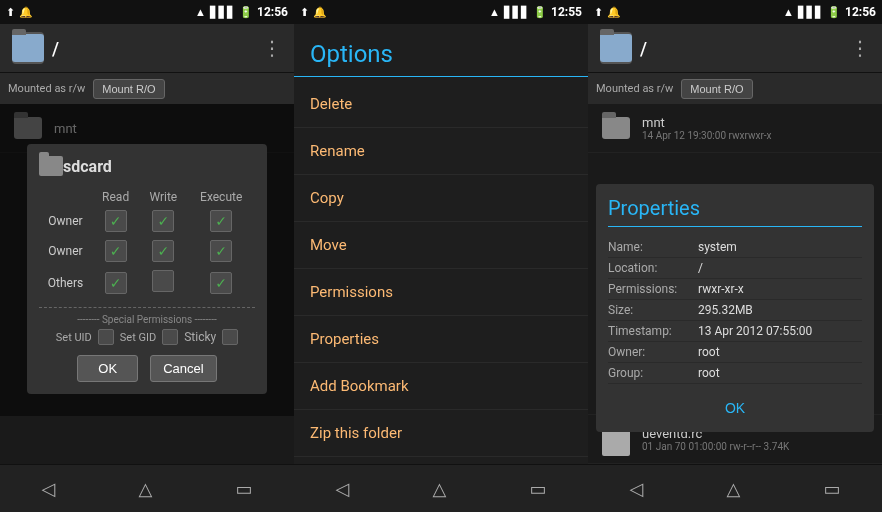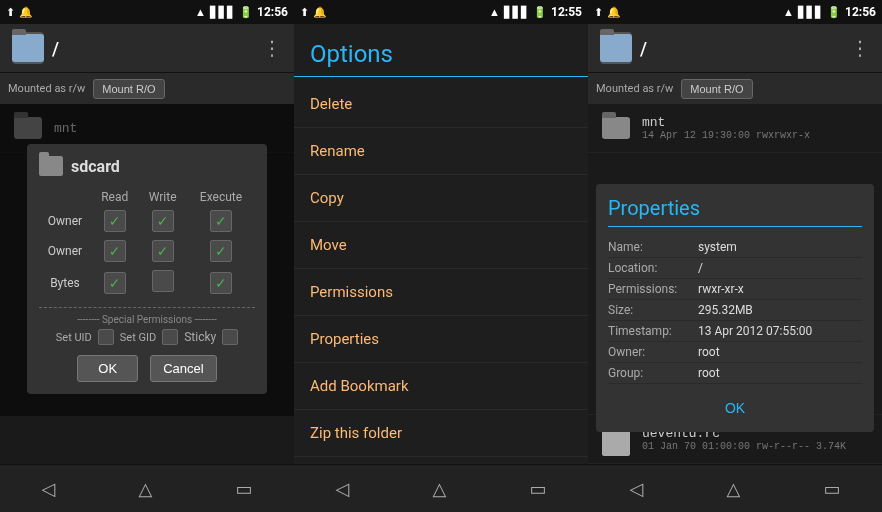--- a/index.html
+++ b/index.html
@@ -163,21 +163,20 @@
       position: absolute;
       top: 0; right: 0;
       width: 8px; height: 8px;
       background: #666;
       border-left: 2px solid #888;
       border-bottom: 2px solid #888;
     }
     .file-info {
       display: flex;
       flex-direction: column;
-      font-family: Liberation Mono, monospace;
     }
     .file-name {
       color: #ccc;
       font-size: 13px;
     }
     .file-meta {
       color: #777;
       font-size: 10px;
     }
 
@@ -215,21 +214,20 @@
       width: 240px;
       padding: 12px;
     }
     .dialog-title {
       color: #ddd;
       font-size: 16px;
       font-weight: bold;
       margin-bottom: 12px;
       display: flex;
       align-items: center;
-      gap: 8px;
     }
     .dialog-title-icon {
       width: 24px;
       height: 20px;
       background: #888;
       border-radius: 0 2px 2px 2px;
       position: relative;
     }
     .dialog-title-icon::before {
       content: '';
@@ -461,21 +459,21 @@
               <td><div class="checkbox-green">✓</div></td>
               <td><div class="checkbox-green">✓</div></td>
             </tr>
             <tr>
               <td style="color:#ccc;">Owner</td>
               <td><div class="checkbox-green">✓</div></td>
               <td><div class="checkbox-green">✓</div></td>
               <td><div class="checkbox-green">✓</div></td>
             </tr>
             <tr>
-              <td style="color:#ccc;">Bytes</td>
+              <td style="color:#ccc;">Others</td>
               <td><div class="checkbox-green">✓</div></td>
               <td><div class="checkbox-empty"></div></td>
               <td><div class="checkbox-green">✓</div></td>
             </tr>
           </tbody>
         </table>
         <div class="special-perms">
           <div class="special-label">-------- Special Permissions --------</div>
           <div class="special-row">
             <span style="color:#aaa;font-size:11px;">Set UID</span>

